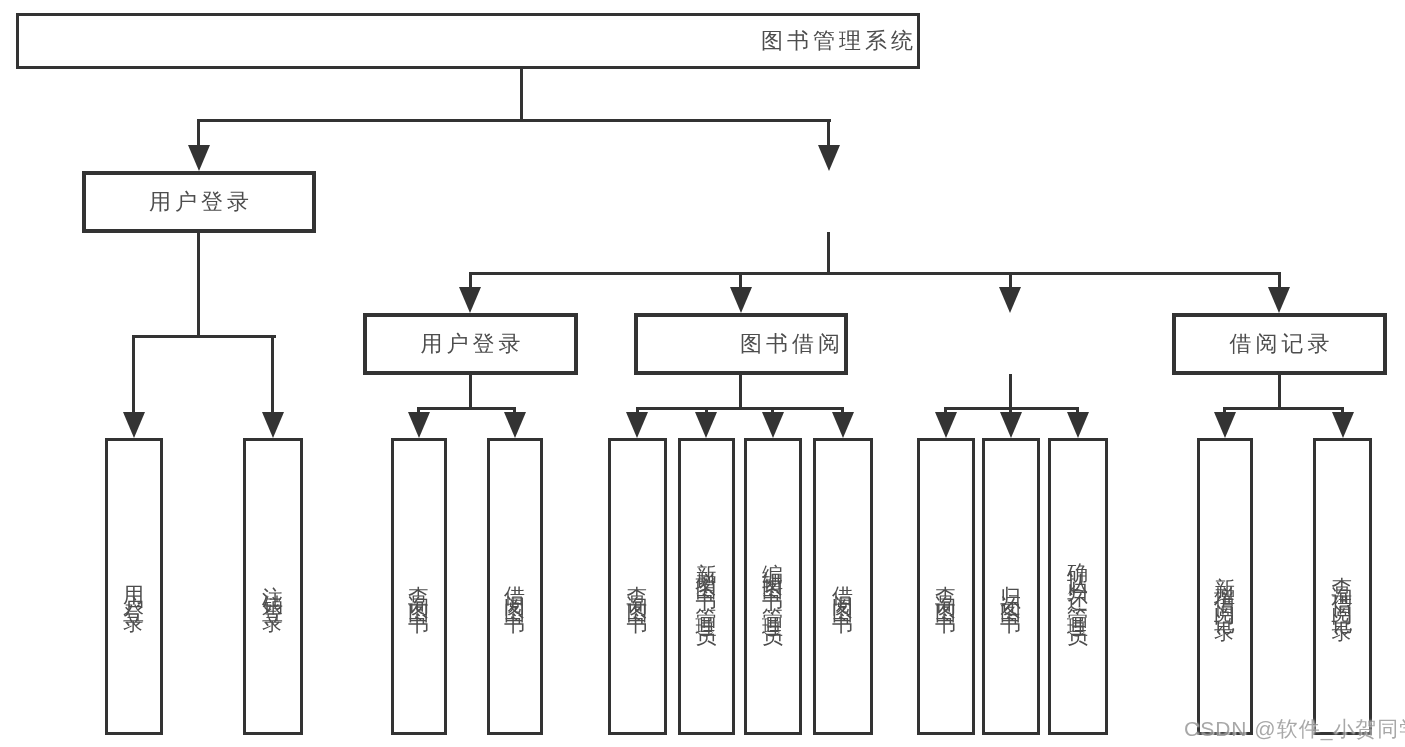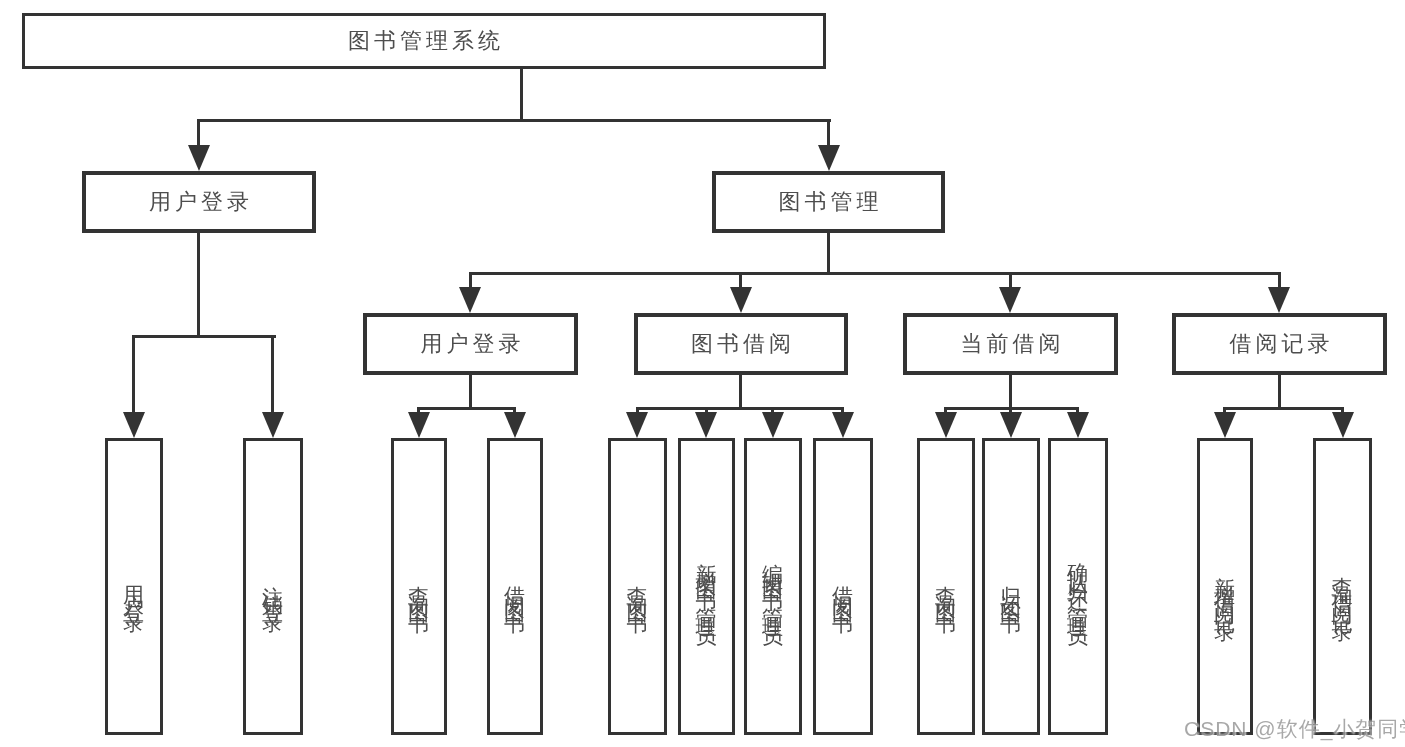--- a/index.html
+++ b/index.html
@@ -14,39 +14,33 @@
   .ah{position:absolute;width:0;height:0;border-left:11px solid transparent;
       border-right:11px solid transparent;border-top:26px solid #333333;}
   .wm{position:absolute;left:1184px;top:715px;font-size:21px;letter-spacing:1px;color:#9a9a9a;
       opacity:.85;white-space:nowrap;text-shadow:0 0 3px #ffffff,1px 1px 2px #ffffff;}
 </style>
 </head>
 <body>
 
 <div id="stage">
 
-  <div class="bx" style="left:22px;top:13px;width:804px;height:56px;">
+  <div class="bx" style="left:16px;top:13px;width:904px;height:56px;justify-content:flex-end;">
     <span class="lb">图书管理系统</span>
   </div>
 
   <div class="bx b4" style="left:82px;top:171px;width:234px;height:62px;">
     <span class="lb">用户登录</span>
   </div>
-  <div class="bx b4" style="left:712px;top:171px;width:233px;height:62px;">
-    <span class="lb">图书管理</span>
-  </div>
 
   <div class="bx b4" style="left:363px;top:313px;width:215px;height:62px;">
     <span class="lb">用户登录</span>
   </div>
-  <div class="bx b4" style="left:634px;top:313px;width:214px;height:62px;">
+  <div class="bx b4" style="left:634px;top:313px;width:214px;height:62px;justify-content:flex-end;">
     <span class="lb">图书借阅</span>
-  </div>
-  <div class="bx b4" style="left:903px;top:313px;width:215px;height:62px;">
-    <span class="lb">当前借阅</span>
   </div>
   <div class="bx b4" style="left:1172px;top:313px;width:215px;height:62px;">
     <span class="lb">借阅记录</span>
   </div>
 
   <div class="bx" style="left:105px;top:438px;width:58px;height:297px;">
     <span class="vlb">用户登录</span>
   </div>
   <div class="bx" style="left:243px;top:438px;width:60px;height:297px;">
     <span class="vlb">注销登录</span>

